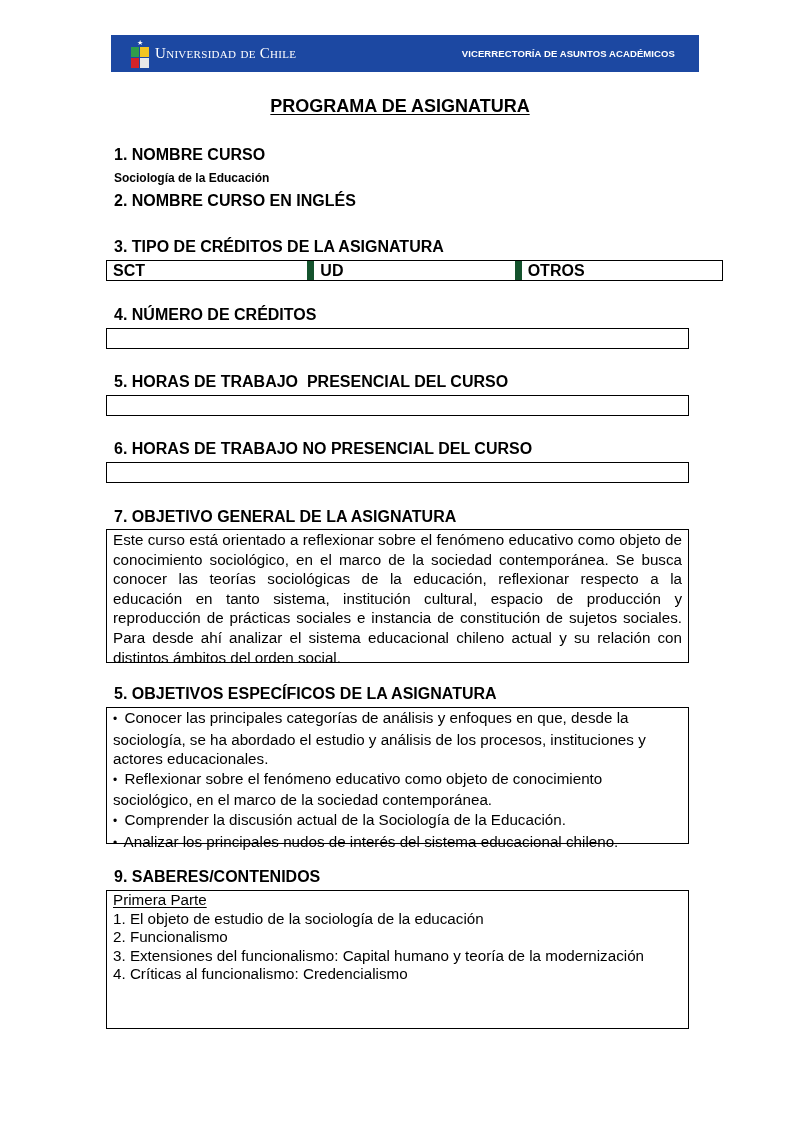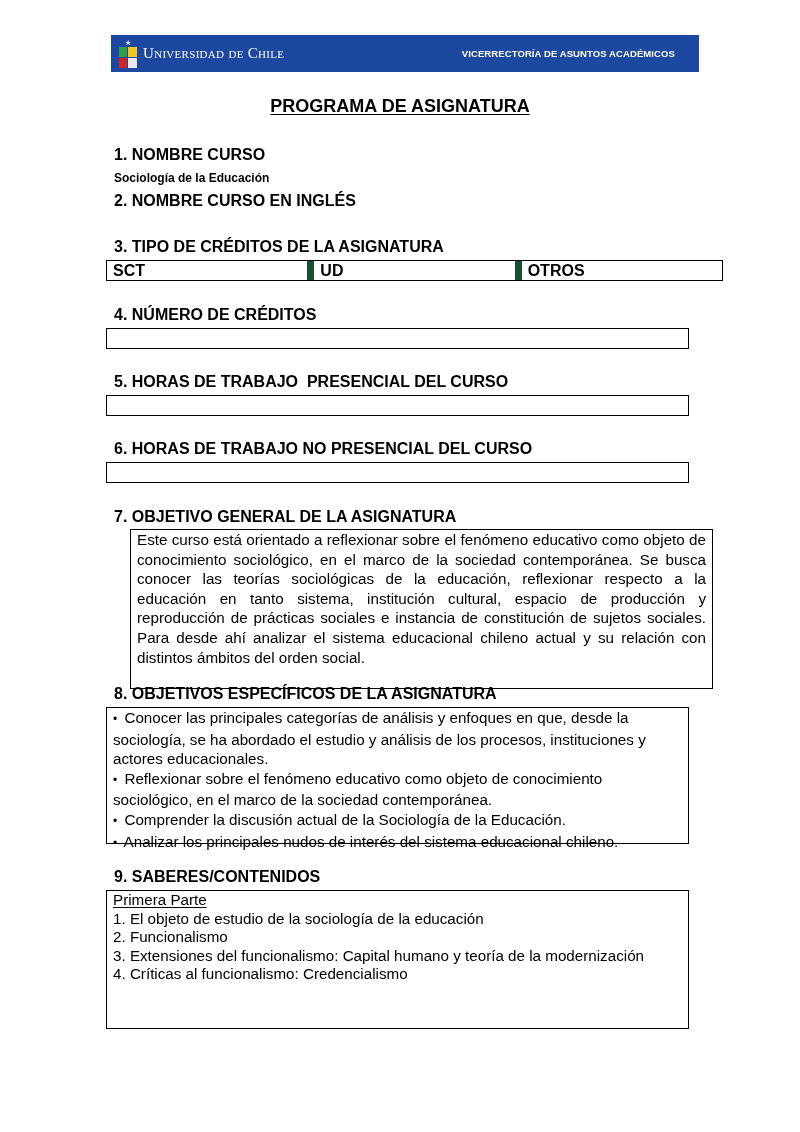--- a/index.html
+++ b/index.html
@@ -3,21 +3,21 @@
 <meta charset="utf-8">
 <style>
   * { box-sizing: border-box; margin: 0; padding: 0; }
   html, body { width: 800px; height: 1132px; background: #ffffff; }
   body { position: relative; font-family: "Liberation Sans", sans-serif; color: #000; overflow: hidden; }
 
   .banner {
     position: absolute; left: 111px; top: 35px; width: 588px; height: 37px;
     background: #1c48a2; display: flex; align-items: center; justify-content: space-between;
   }
-  .logo-wrap { display: flex; align-items: center; padding-left: 8px; height: 100%; }
+  .logo-wrap { display: flex; align-items: center; padding-left: 20px; height: 100%; }
   .shield { width: 18px; height: 30px; position: relative; margin-right: 6px; }
   .shield .star { position: absolute; left: 6px; top: 0; color: #fff; font-size: 7px; line-height: 7px; }
   .shield .q1 { position: absolute; left: 0; top: 8px; width: 8px; height: 10px; background: #2f9d4a; }
   .shield .q2 { position: absolute; left: 9px; top: 8px; width: 9px; height: 10px; background: #f2c521; }
   .shield .q3 { position: absolute; left: 0; top: 19px; width: 8px; height: 10px; background: #d2232a; }
   .shield .q4 { position: absolute; left: 9px; top: 19px; width: 9px; height: 10px; background: #e8e8e8; }
   .uni-name {
     color: #ffffff; font-family: "Liberation Serif", serif; font-size: 15px; letter-spacing: 0.3px;
     font-variant: small-caps;
   }
@@ -87,25 +87,25 @@
 <div class="h" style="top:305px;">4. NÚMERO DE CRÉDITOS</div>
 <div class="box empty-box" style="top:328px;"></div>
 
 <div class="h" style="top:372px;">5. HORAS DE TRABAJO  PRESENCIAL DEL CURSO</div>
 <div class="box empty-box" style="top:395px;"></div>
 
 <div class="h" style="top:439px;">6. HORAS DE TRABAJO NO PRESENCIAL DEL CURSO</div>
 <div class="box empty-box" style="top:462px;"></div>
 
 <div class="h" style="top:507px;">7. OBJETIVO GENERAL DE LA ASIGNATURA</div>
-<div class="box" style="top:529px; height:160px;margin-left:24px;">
+<div class="box" style="top:529px; height:134px;">
   <div class="para para-last">Este curso está orientado a reflexionar sobre el fenómeno educativo como objeto de conocimiento sociológico, en el marco de la sociedad contemporánea. Se busca conocer las teorías sociológicas de la educación, reflexionar respecto a la educación en tanto sistema, institución cultural, espacio de producción y reproducción de prácticas sociales e instancia de constitución de sujetos sociales. Para desde ahí analizar el sistema educacional chileno actual y su relación con distintos ámbitos del orden social.</div>
 </div>
 
-<div class="h" style="top:684px;">8. OBJETIVOS ESPECÍFICOS DE LA ASIGNATURA</div>
+<div class="h" style="top:684px;">5. OBJETIVOS ESPECÍFICOS DE LA ASIGNATURA</div>
 <div class="box" style="top:707px; height:137px;">
   <div class="bullets">
     <span class="li"><span class="dot">•</span> <span>Conocer las principales categorías de análisis y enfoques en que, desde la sociología, se ha abordado el estudio y análisis de los procesos, instituciones y actores educacionales.</span></span>
     <span class="li"><span class="dot">•</span> <span>Reflexionar sobre el fenómeno educativo como objeto de conocimiento sociológico, en el marco de la sociedad contemporánea.</span></span>
     <span class="li"><span class="dot">•</span> <span>Comprender la discusión actual de la Sociología de la Educación.</span></span>
     <span class="li"><span class="dot">•</span> <span>Analizar los principales nudos de interés del sistema educacional chileno.</span></span>
   </div>
 </div>
 
 <div class="h" style="top:867px;">9. SABERES/CONTENIDOS</div>

